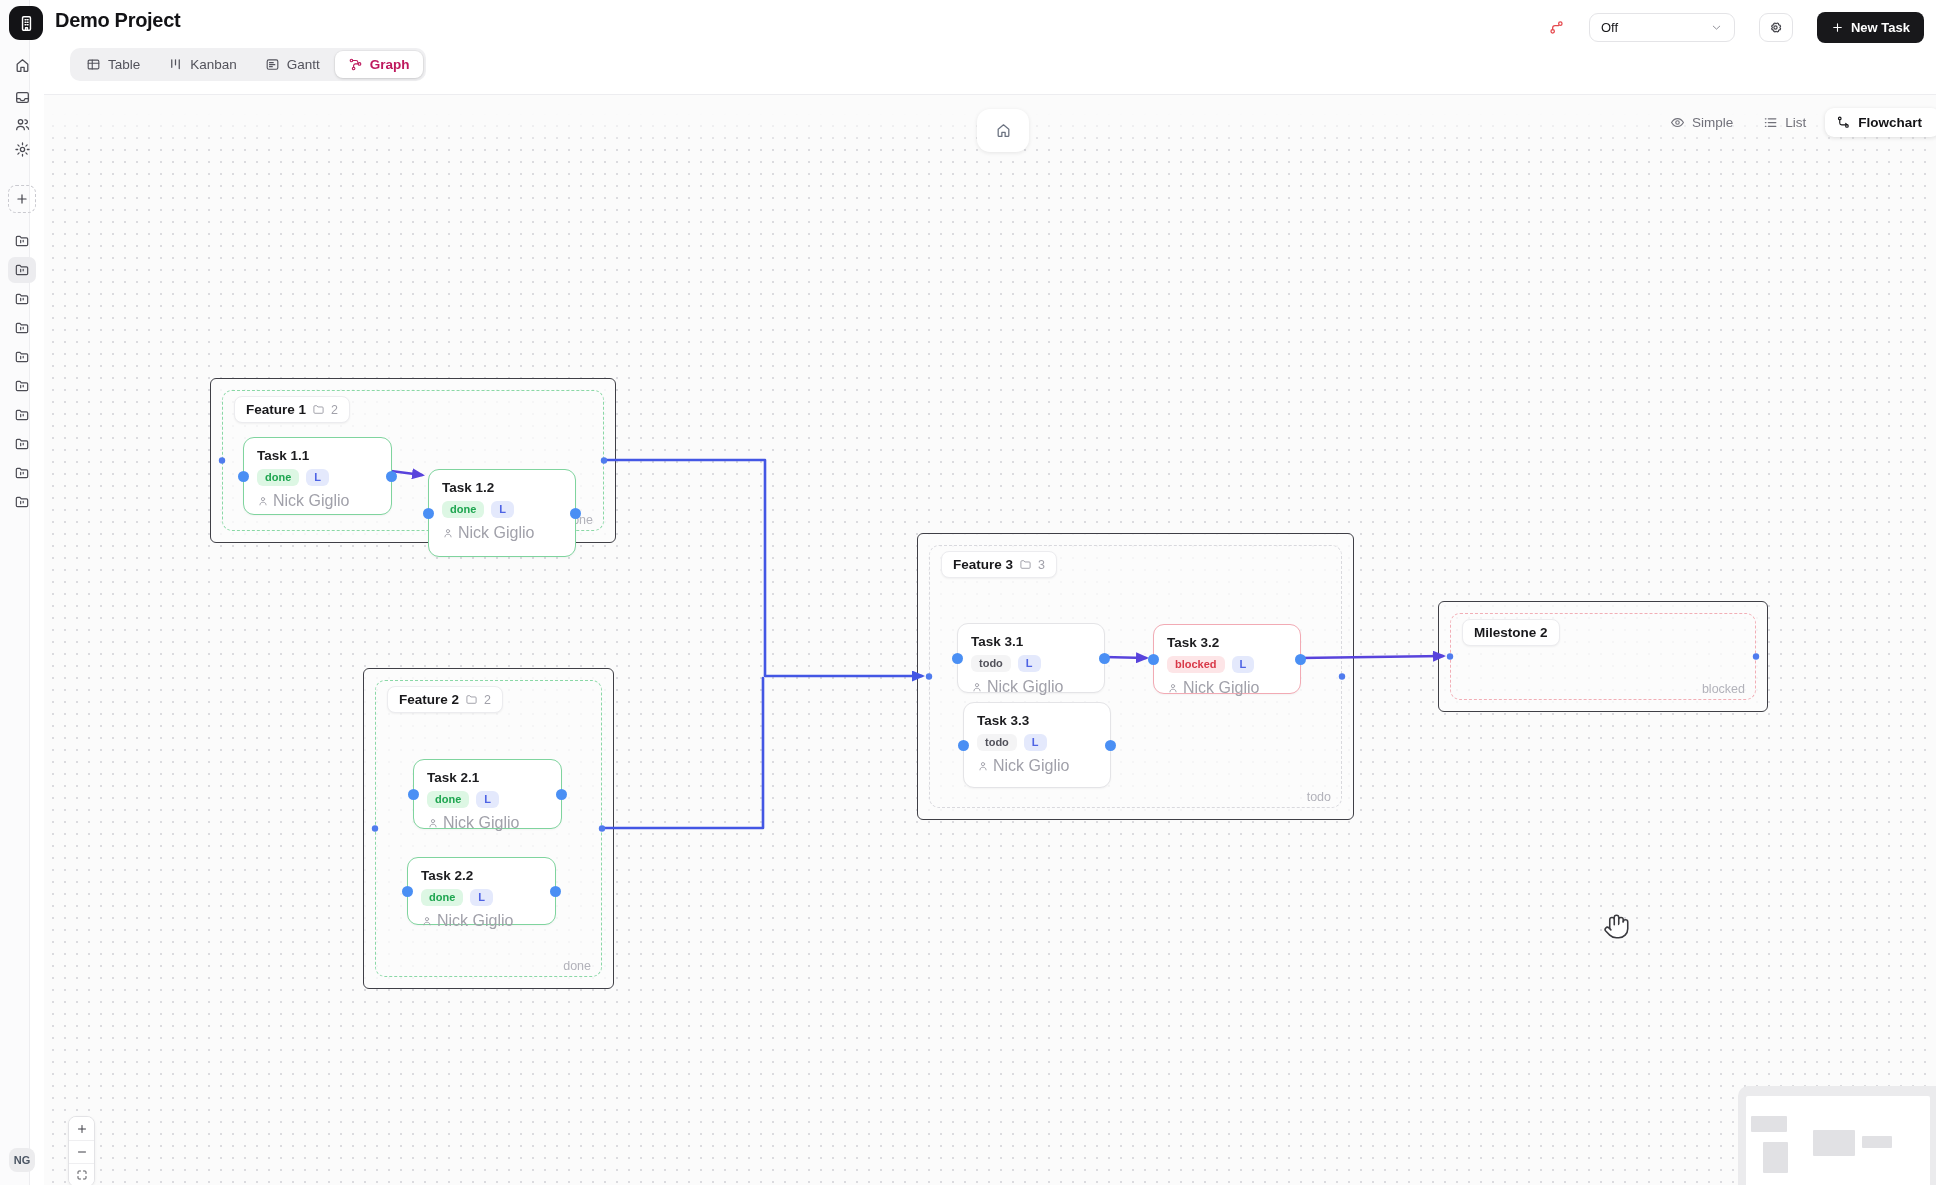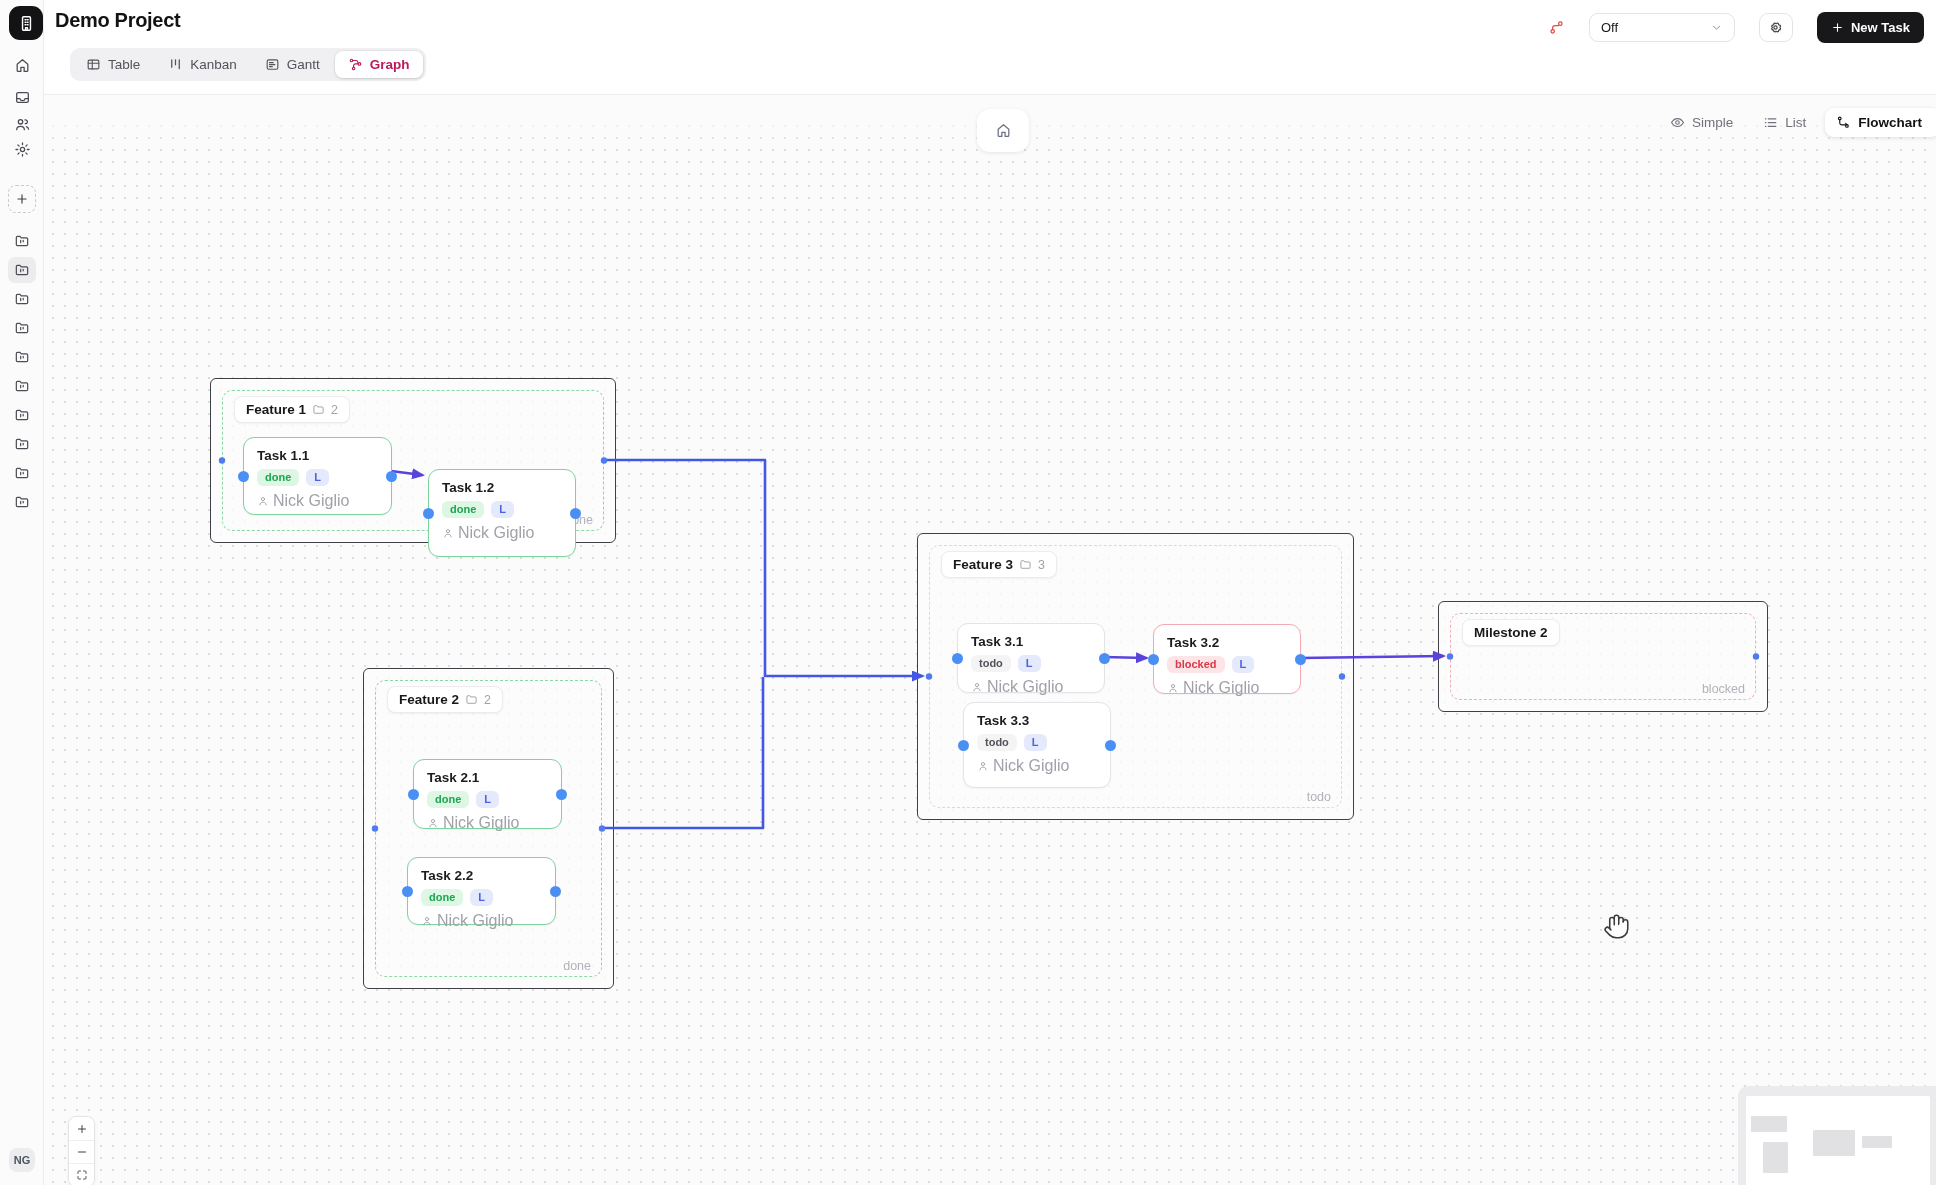--- a/index.html
+++ b/index.html
@@ -2,21 +2,21 @@
 <html style="--accent-green: #7fd49e; --accent-red: #f2aab4; --port-blue: #4a8ff4; --done-bg: #ddf7e4; --done-fg: #1da54f; --todo-bg: #f4f4f5; --todo-fg: #52525b; --blocked-bg: #fde5e7; --blocked-fg: #d93848; --size-bg: #e4e9fc; --size-fg: #4e63e4; --auto-red: #e5484d;"><head>
 <meta charset="utf-8">
 <style>
   * { margin:0; padding:0; box-sizing:border-box; }
   html,body { width:1936px; height:1185px; overflow:hidden; background:#fff;
     font-family:"Liberation Sans","DejaVu Sans",sans-serif; }
   .stage { position:relative; width:1936px; height:1185px; background:#fff; color:#18181b; }
   svg { display:block; }
 
   
-  .sidebar { position:absolute; left:0; top:0; width:44px; height:1185px;
+  .sidebar { position:absolute; left:0; top:0; width:30px; height:1185px;
     background:#fbfbfc; border-right:1px solid #ededf0; z-index:10;padding-left:8px; }
   .logo { position:absolute; left:9px; top:6px; width:34px; height:34px; border-radius:11px;
     background:#131316; display:flex; align-items:center; justify-content:center; cursor:pointer; }
   .logo svg { width:19px; height:19px; color:#fff; }
   .side-ic, .side-folder { position:absolute; left:8px; width:28px; height:26px; border:none;
     background:transparent; display:flex; align-items:center; justify-content:center;
     color:#4b4b53; cursor:pointer; border-radius:7px; }
   .side-ic svg { width:17px; height:17px; }
   .side-folder svg { width:16px; height:16px; }
   .side-folder.active { background:#ececef; }

